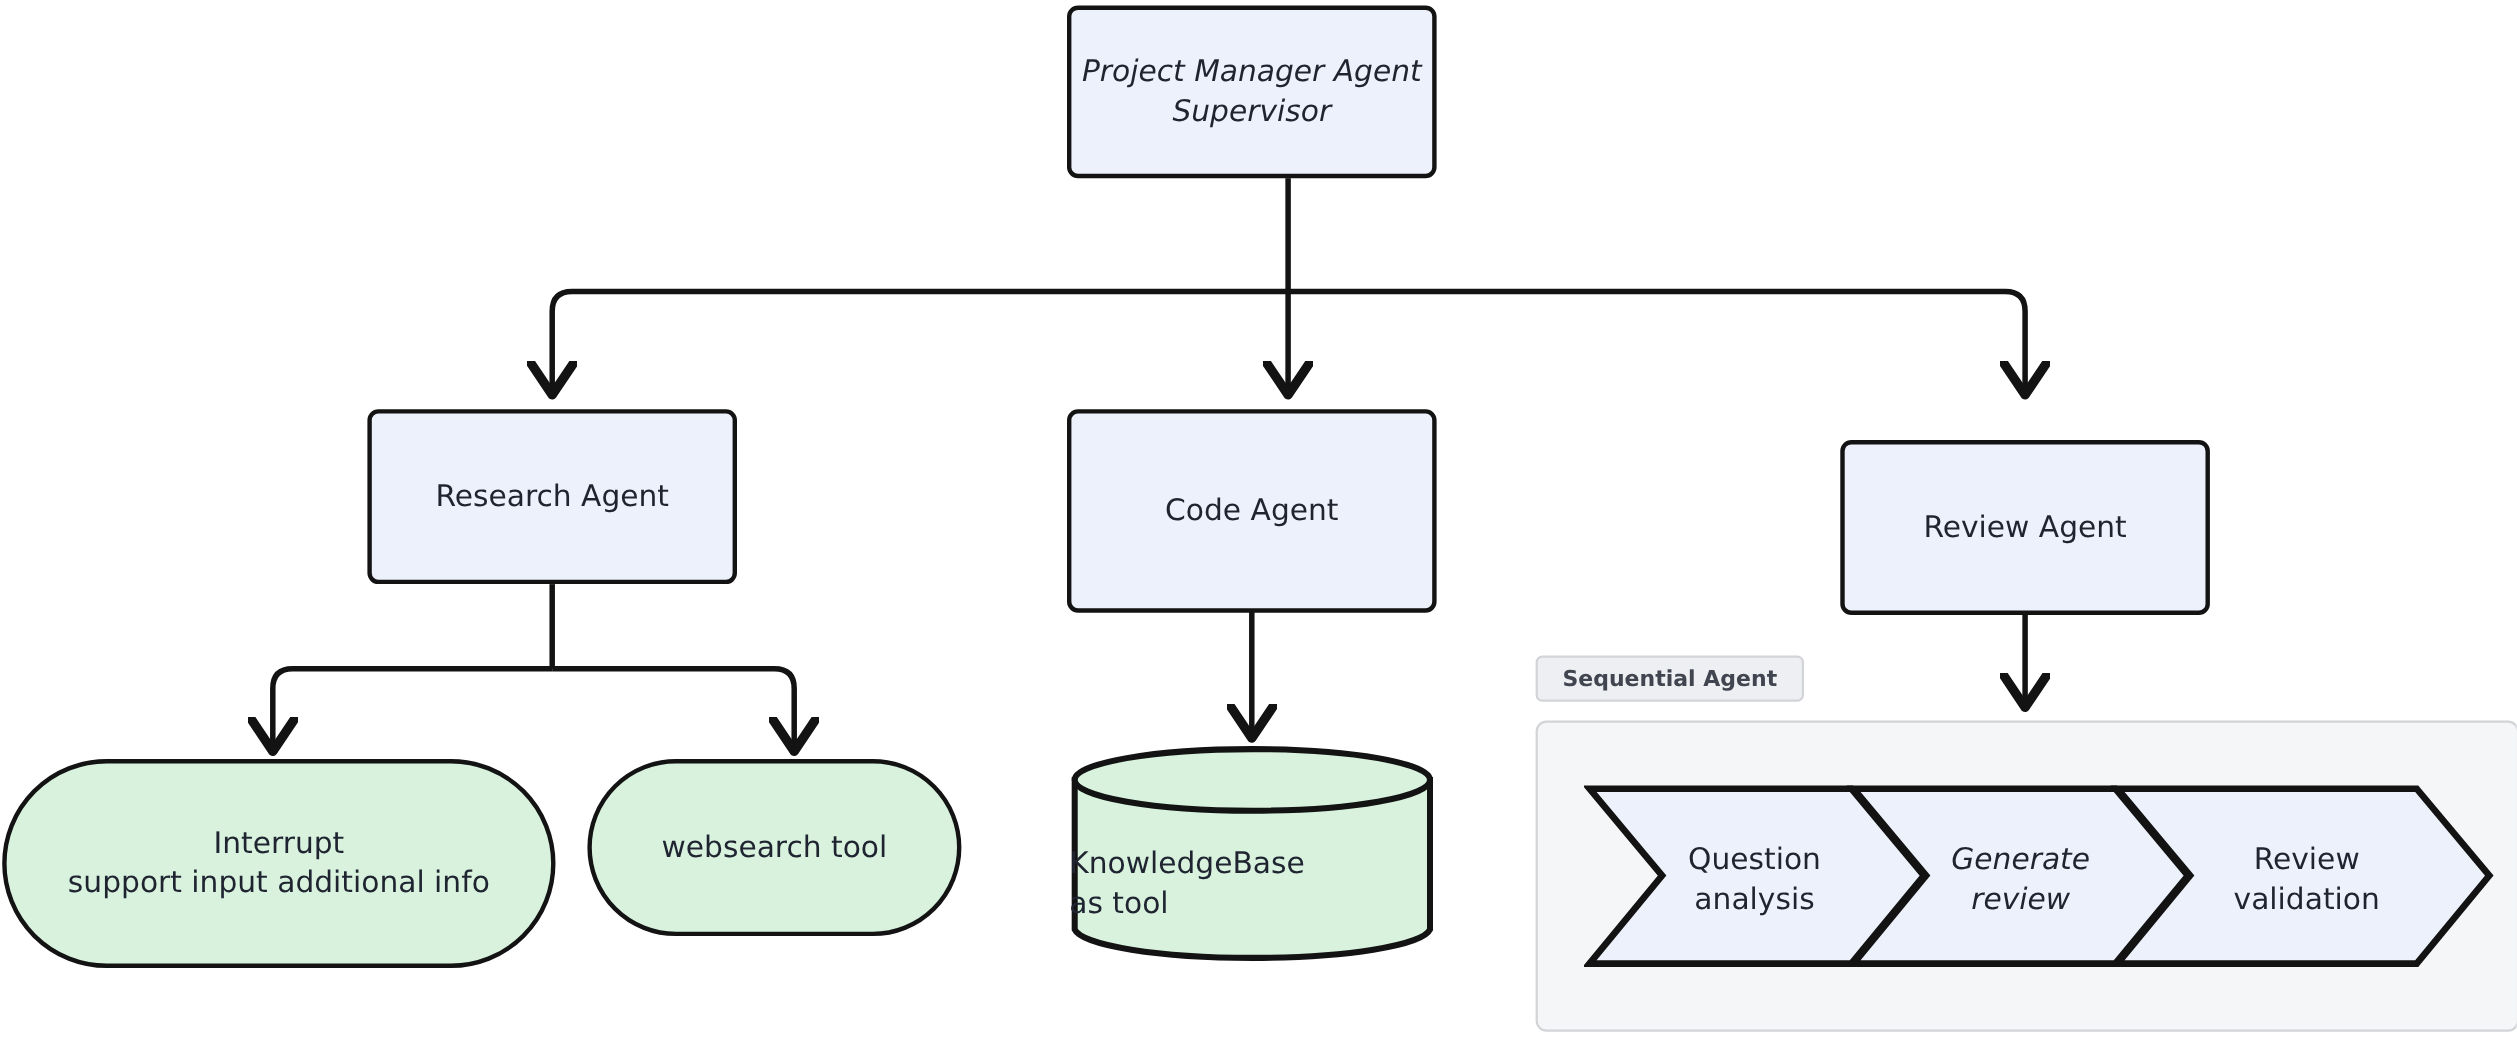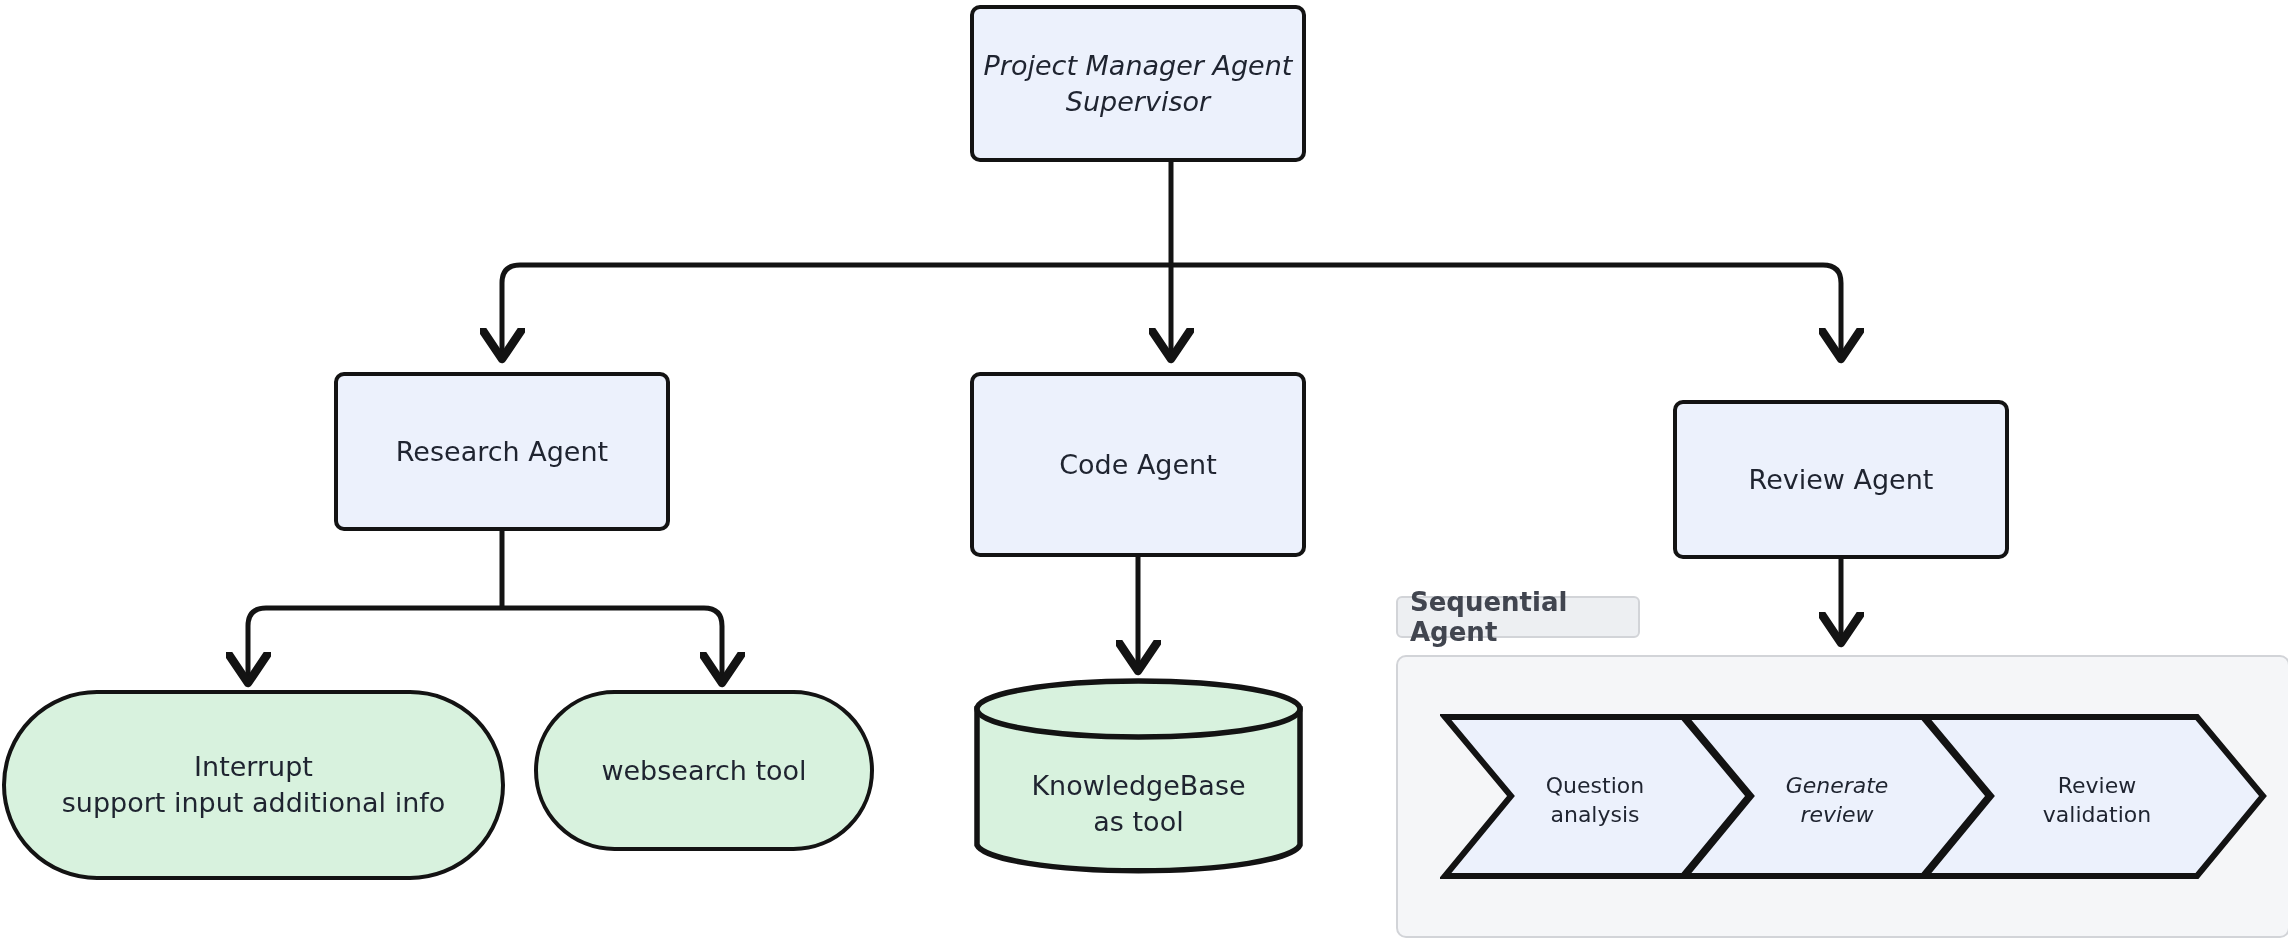--- a/index.html
+++ b/index.html
@@ -45,52 +45,52 @@
     border-radius: 999px;
   }
   .cyl-node {
     background: transparent;
     border: none;
   }
   .cyl-label {
     position: absolute;
     left: 0;
     right: 0;
-    text-align: center;
+    text-align: left;
     color: #1f2430;
     font-size: 27px;
     line-height: 1.33;
     white-space: pre-line;
   }
   .subgraph-box {
     position: absolute;
     box-sizing: border-box;
     background: #F5F6F8;
     border: 2px solid #D2D4D8;
     border-radius: 10px;
   }
   .subgraph-label {
     position: absolute;
     box-sizing: border-box;
     background: #EDEFF2;
     border: 2px solid #D2D4D8;
     border-radius: 6px;
     color: #41454F;
-    font-size: 26px;
+    font-size: 20px;
     font-weight: bold;
     display: flex;
     align-items: center;
     justify-content: center;
     padding: 0 12px;
   }
   .chev-label {
     position: absolute;
     text-align: center;
     color: #1f2430;
-    font-size: 22px;
+    font-size: 27px;
     line-height: 1.33;
     white-space: pre-line;
     display: flex;
     align-items: center;
     justify-content: center;
   }
 </style>
 </head>
 <body>
 

